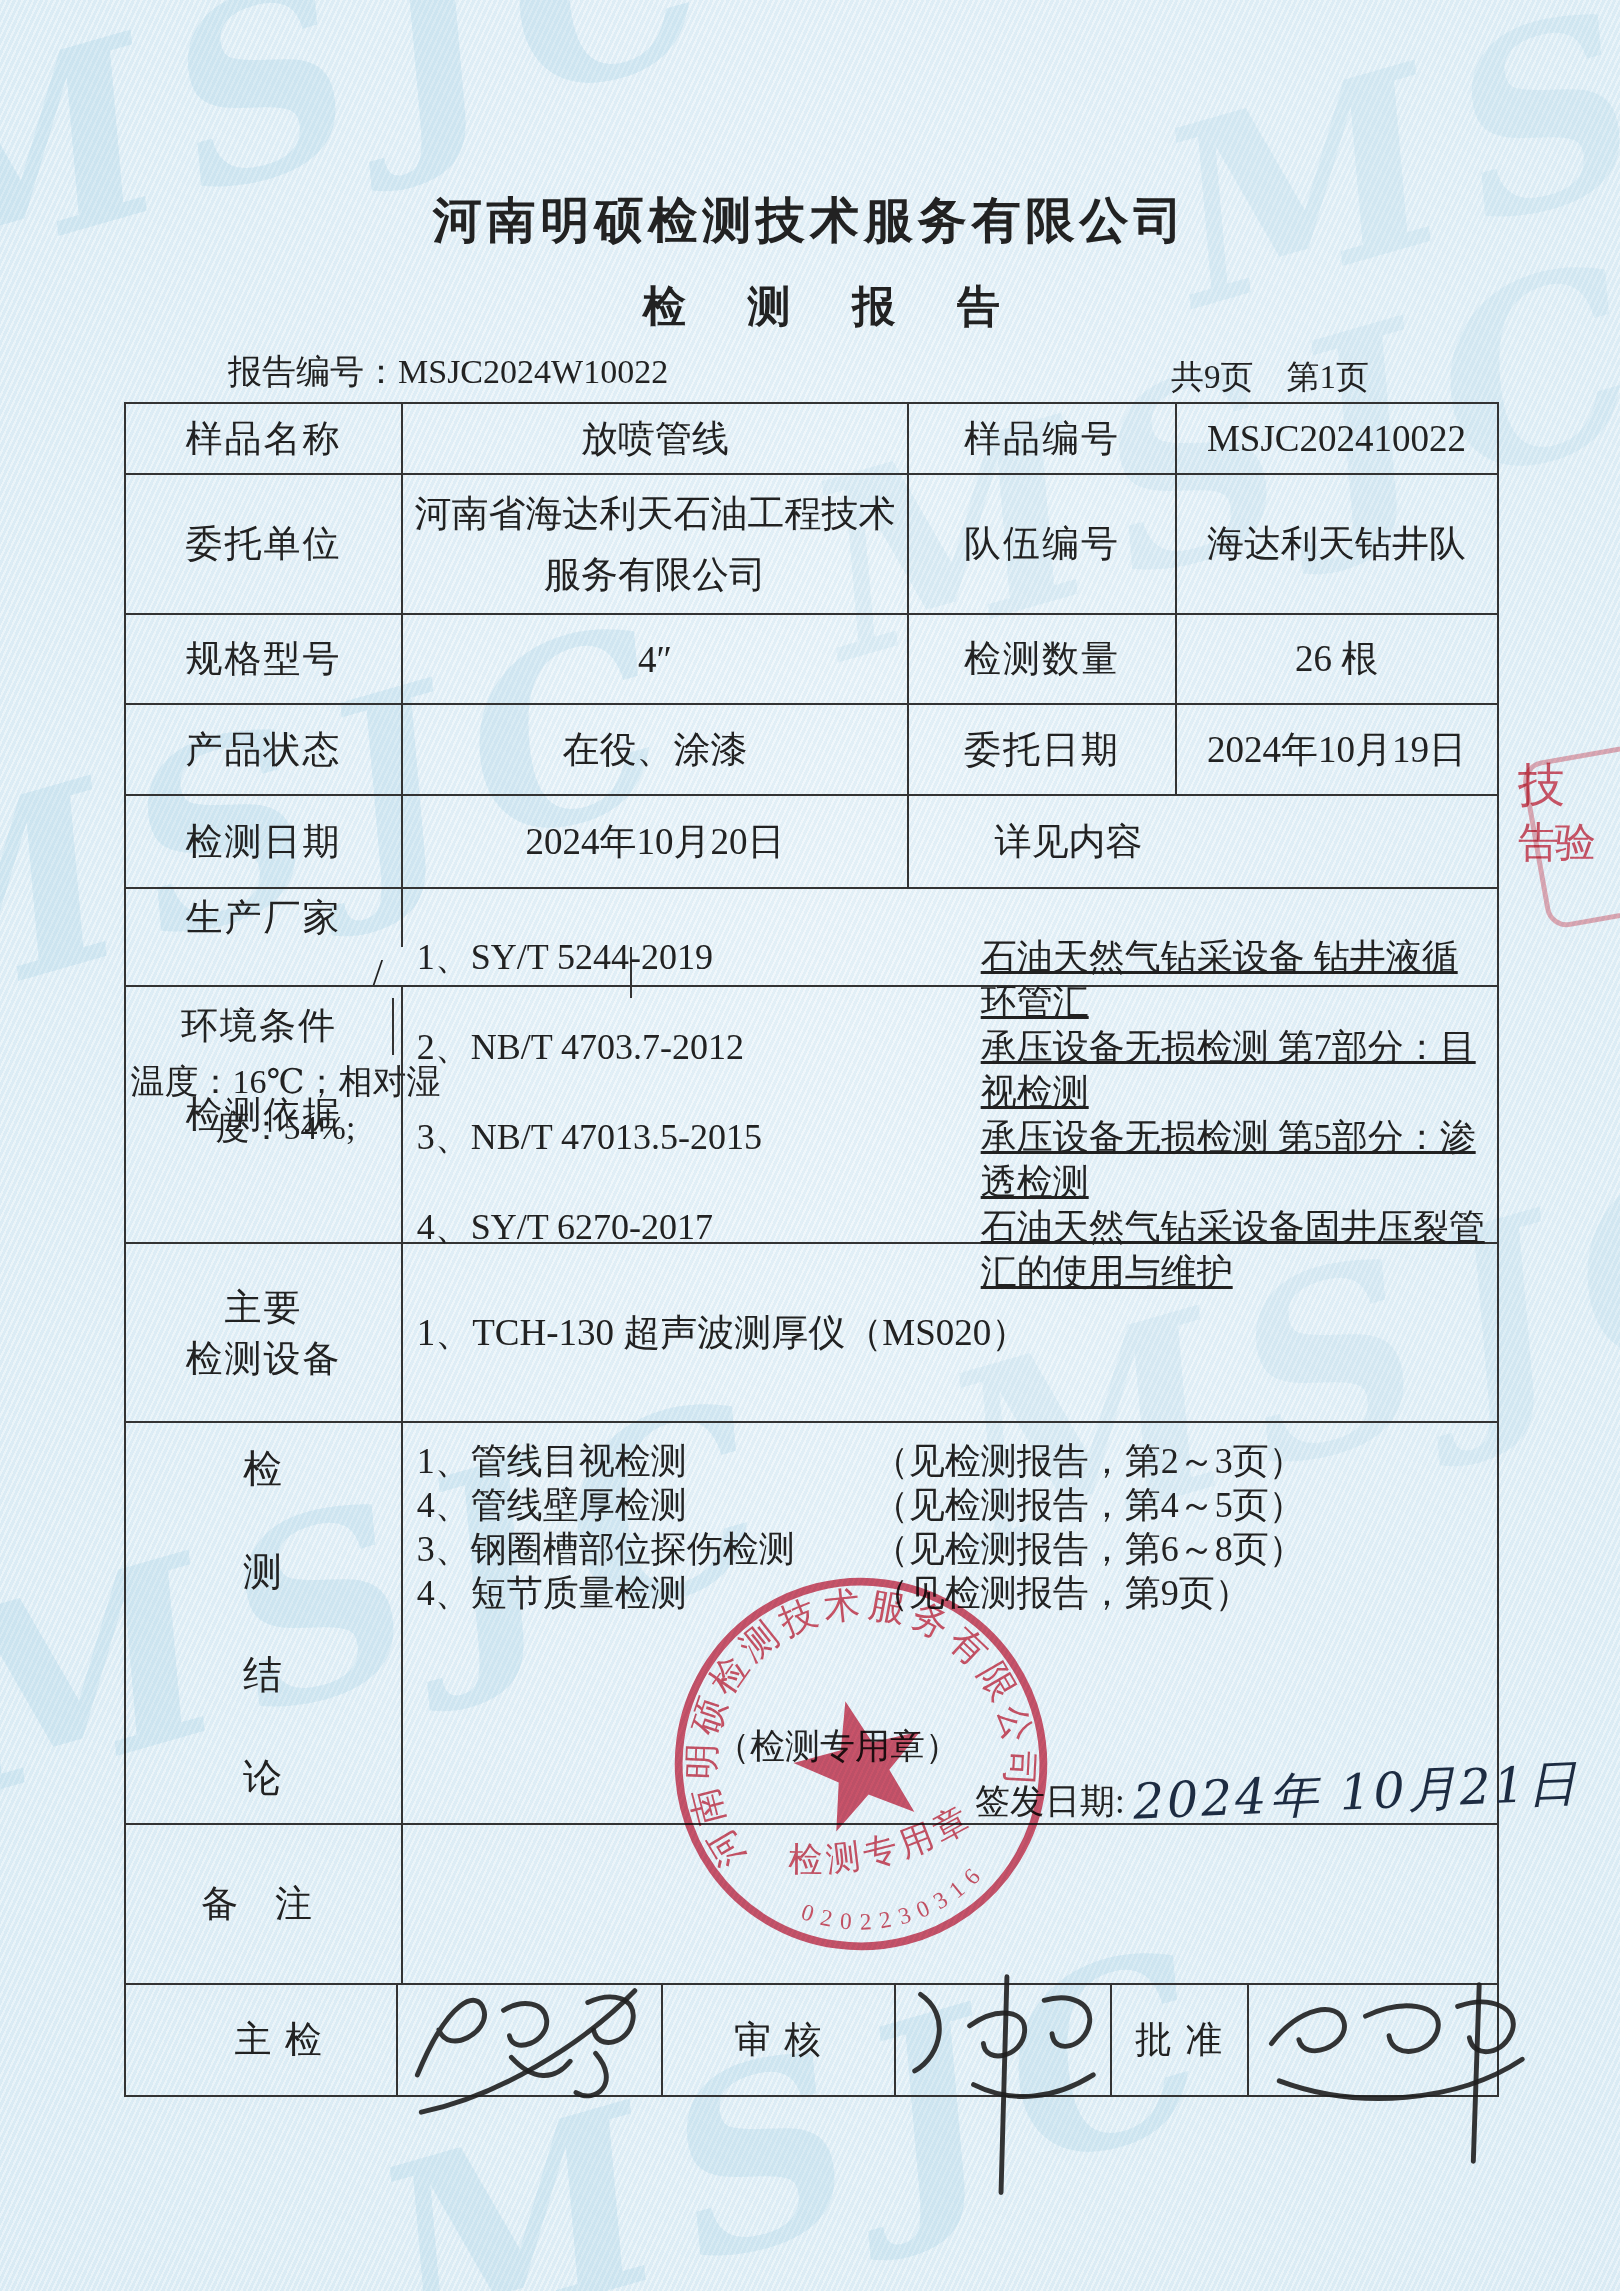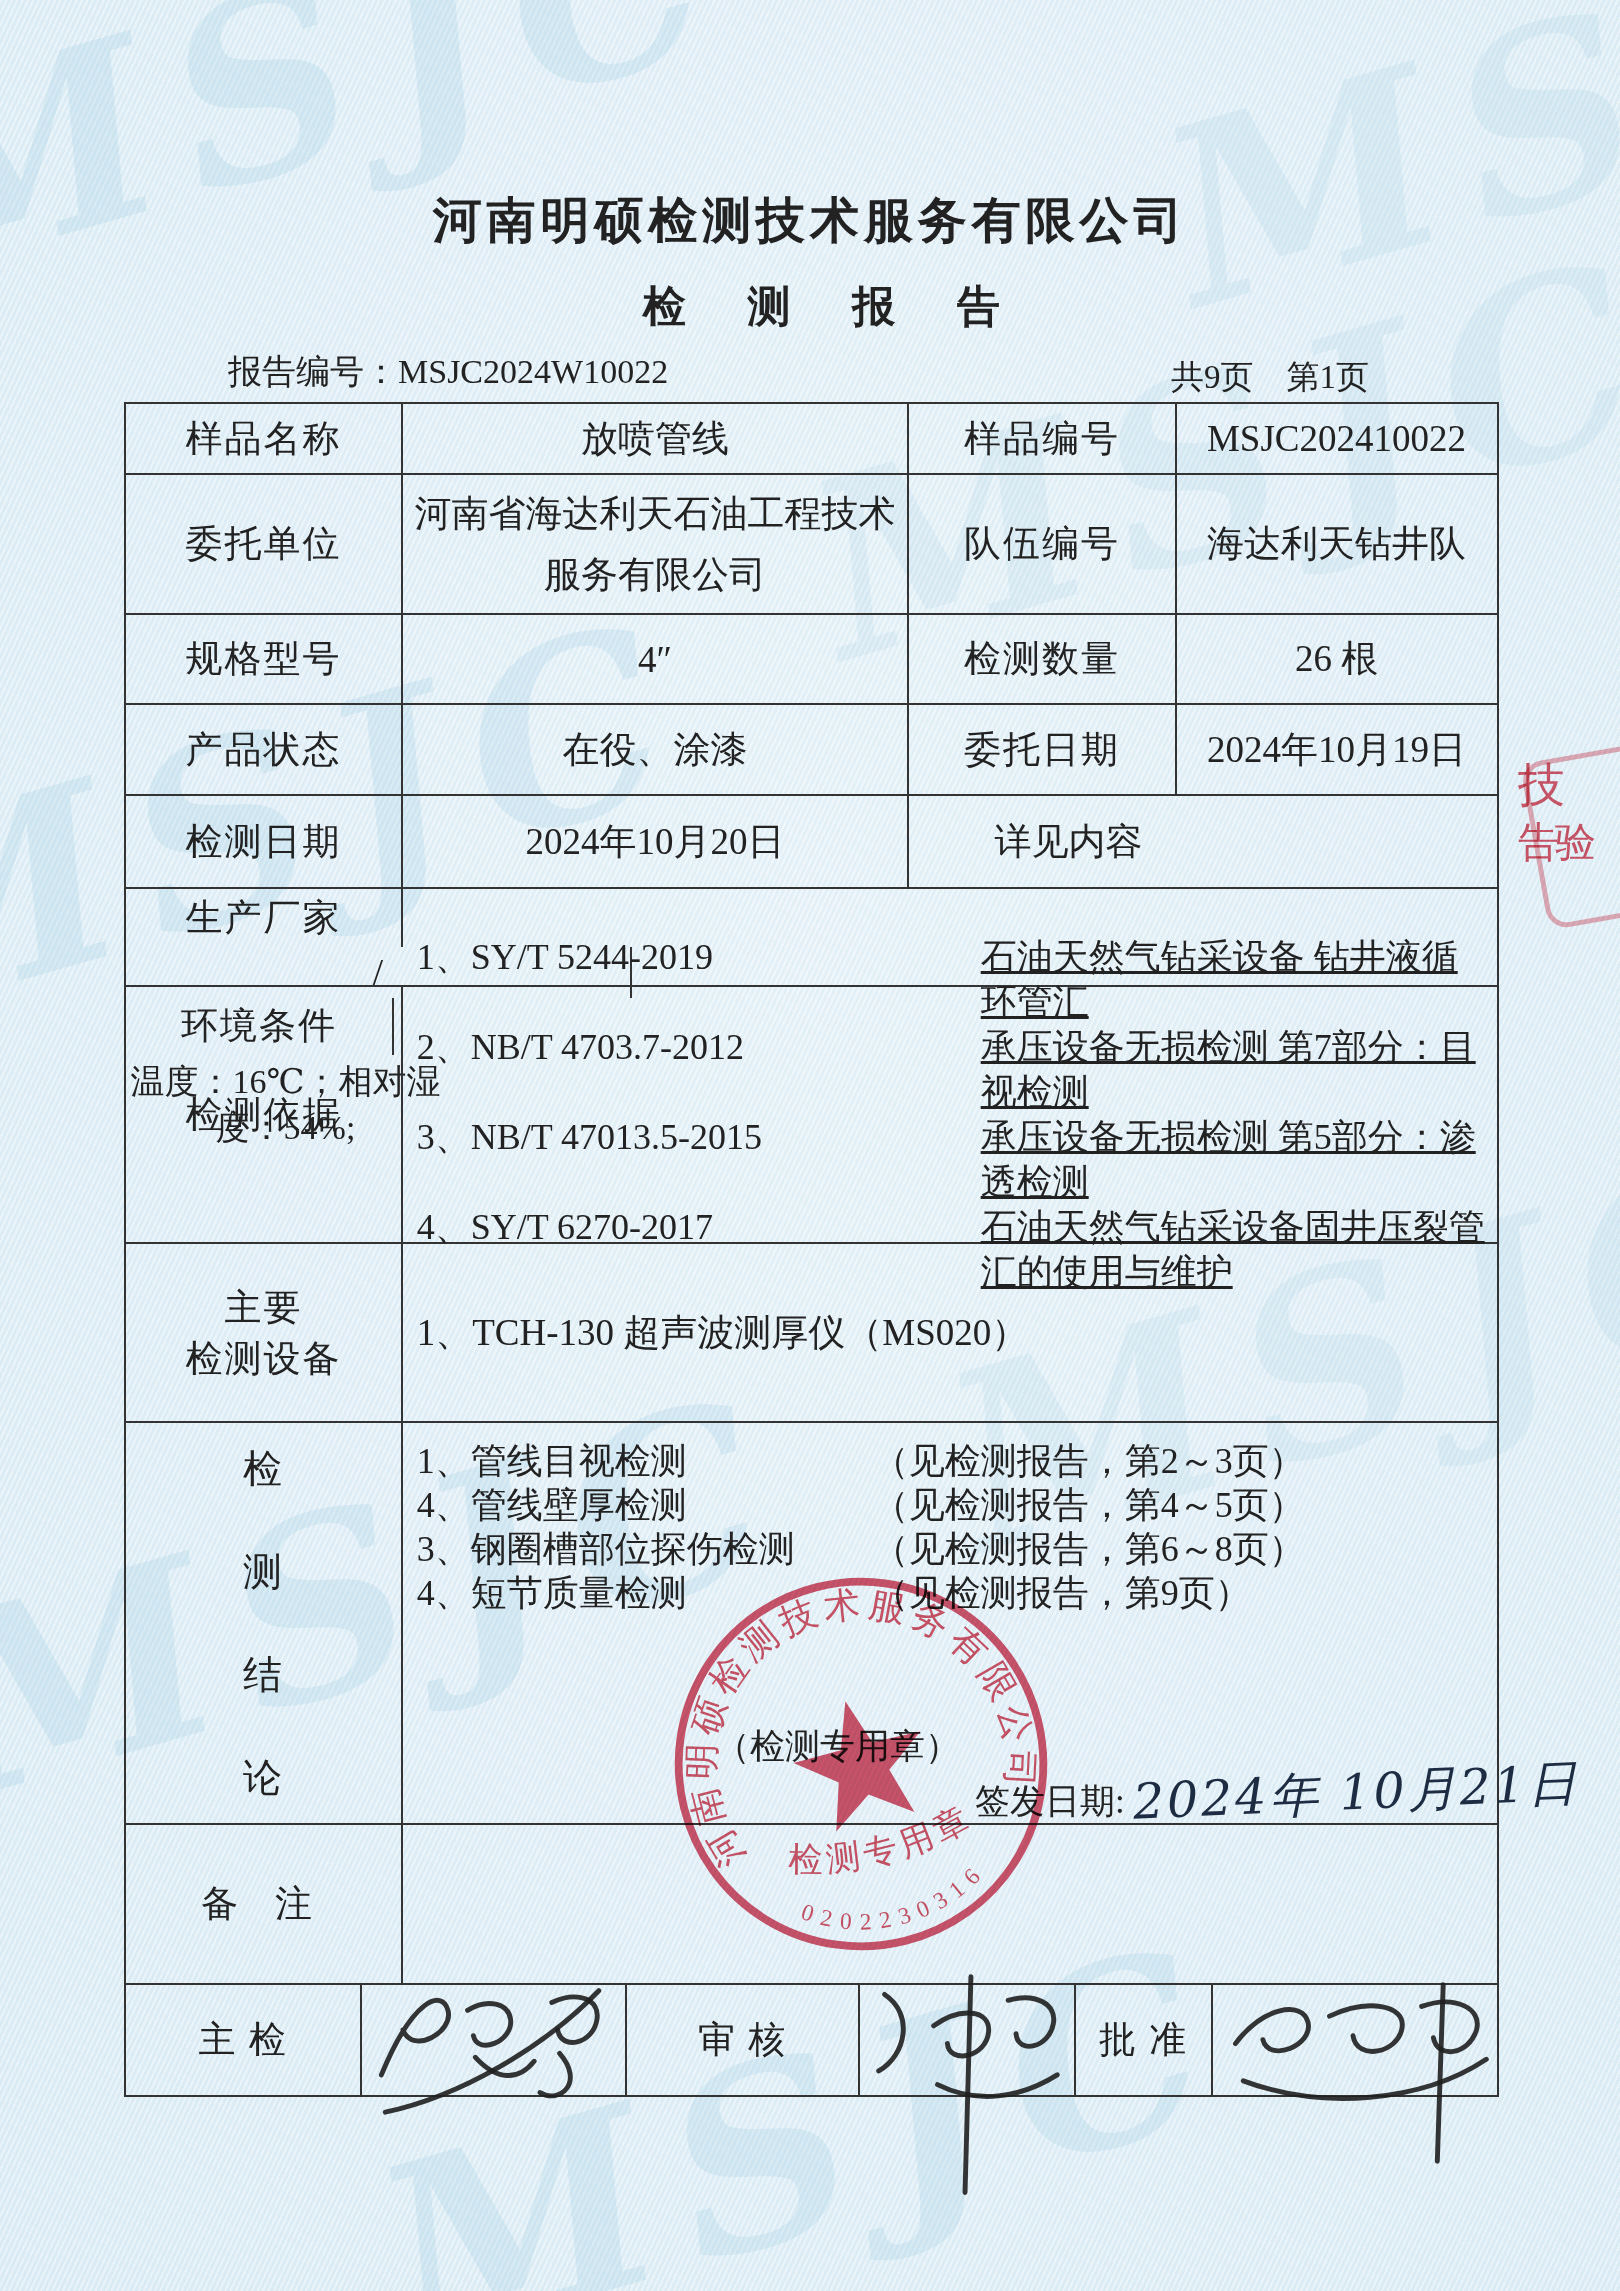--- a/index.html
+++ b/index.html
@@ -22,21 +22,21 @@
   .title{position:absolute;top:188px;left:0;width:100%;text-align:center;
     font-size:49px;font-weight:700;letter-spacing:4.9px;}
   .subtitle{position:absolute;top:278px;left:0;width:100%;text-align:center;
     font-size:43px;font-weight:700;letter-spacing:25.5px;padding-left:24px;}
   .report-no{position:absolute;top:349px;left:182px;font-size:34px;padding-left:46px;}
   .pagination{position:absolute;top:355px;left:1135px;font-size:33px;padding-left:36px;}
   
   .tbl{position:absolute;left:124px;top:402px;width:1375px;border:2.9px solid #333;
     box-sizing:border-box;background:transparent;}
   .row{display:flex;border-bottom:2px solid #333;box-sizing:border-box;}
-  .row:last-child{border-bottom:none;}
+  .row:last-child{border-bottom:none;padding-left:36px;}
   .cell{box-sizing:border-box;border-right:2px solid #333;display:flex;
     align-items:center;justify-content:center;text-align:center;
     font-size:37px;padding:3.9px 7.8px;}
   .cell:last-child{border-right:none;border-radius:19px;}
   .c1{width:277px;flex:none;}
   .c2{width:506px;flex:none;}
   .c3{width:268px;flex:none;}
   .c4{width:319px;flex:none;}
   .wide{width:1096px;flex:none;}
   .lab{letter-spacing:2px;}

